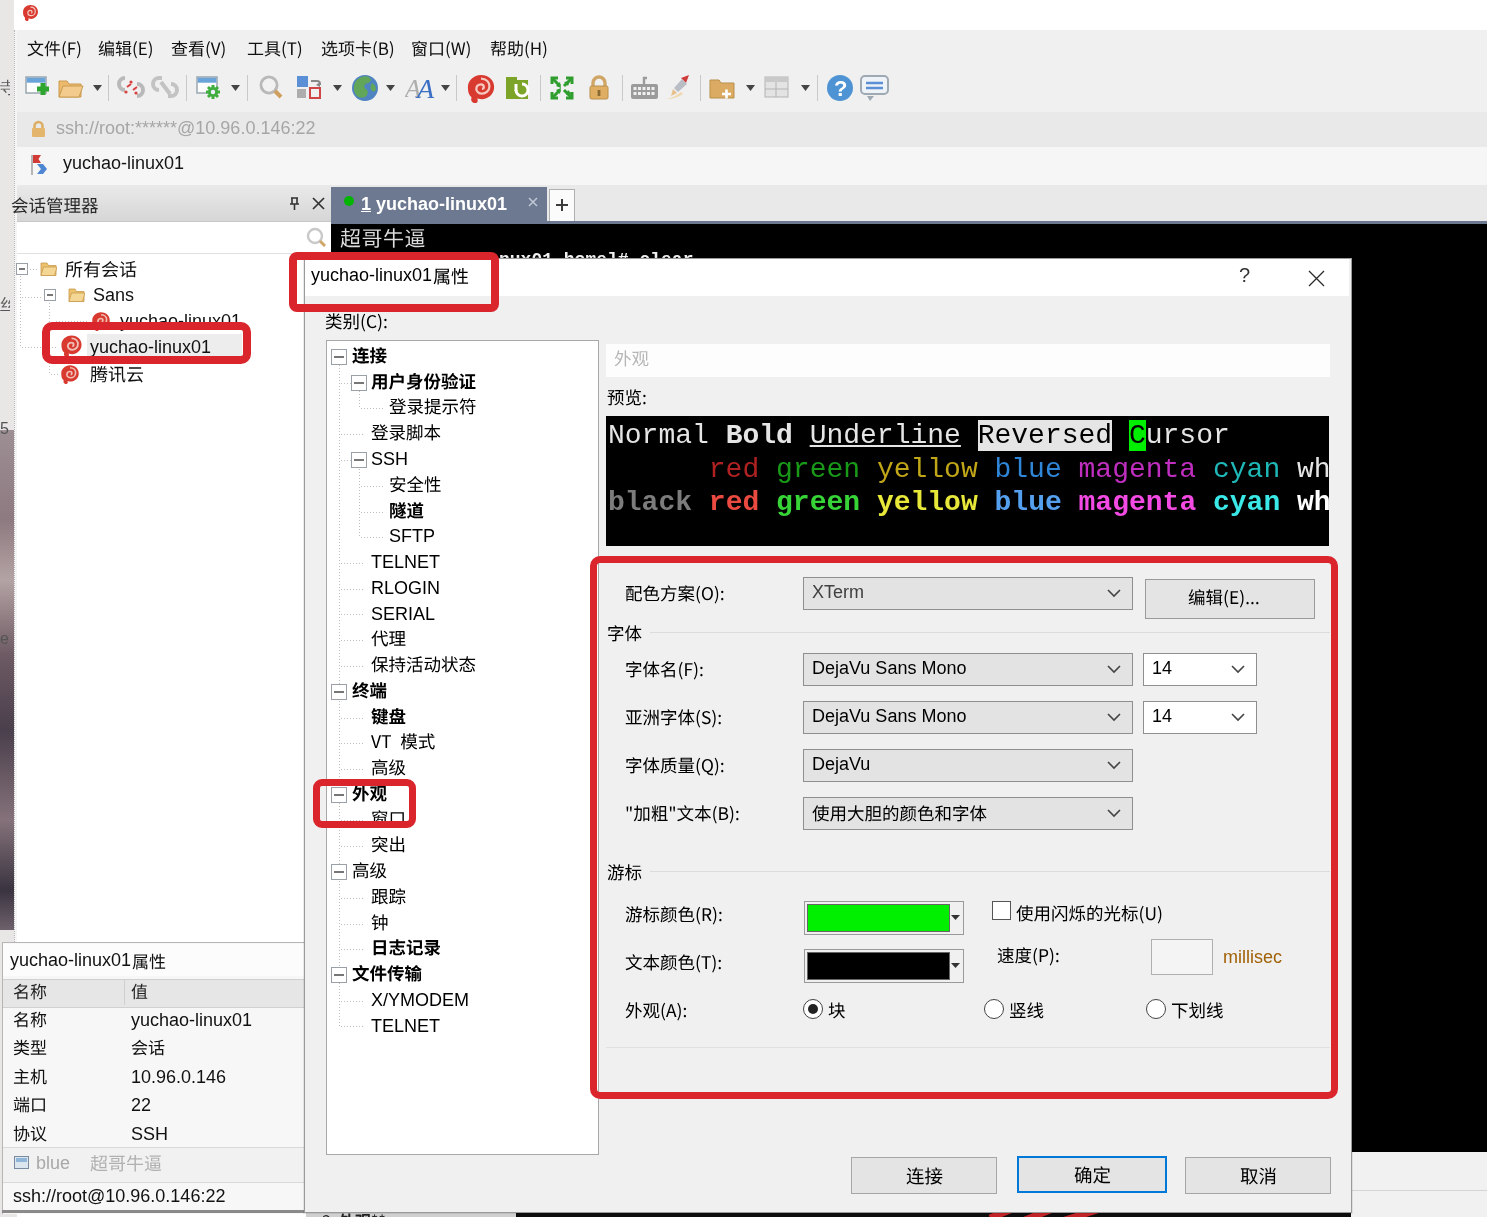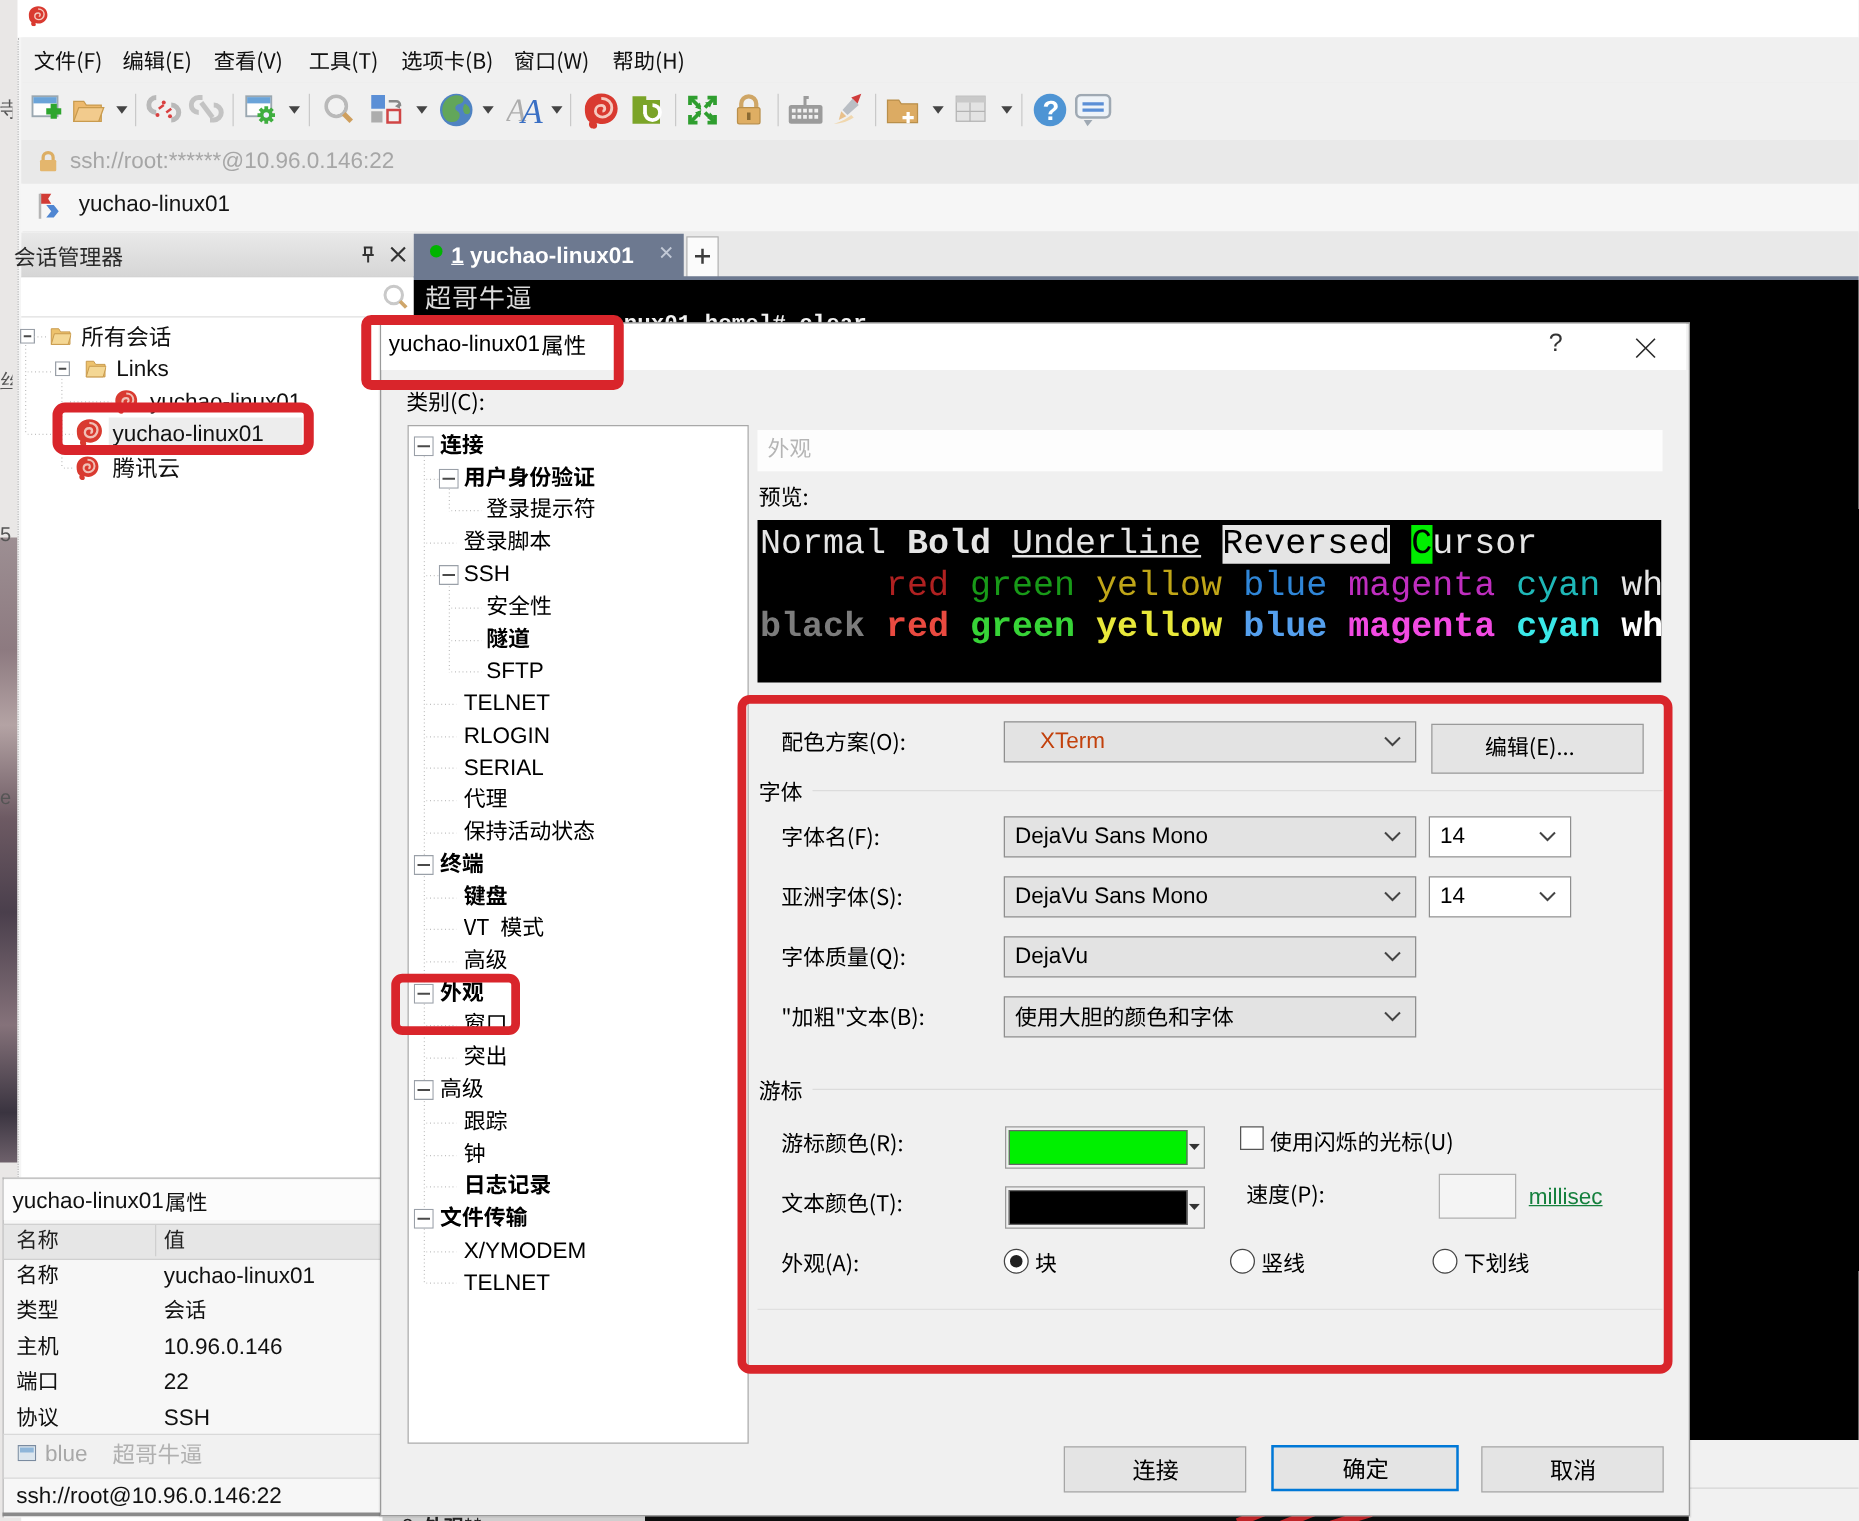--- a/index.html
+++ b/index.html
@@ -442,21 +442,21 @@
       </g>
     </svg>
     <svg class="cg" style="left:44px;top:289px" width="12" height="12">
       <rect x="0.5" y="0.5" width="11" height="11" fill="#fff" stroke="#9aa0a8"></rect>
       <path d="M3 6h6" stroke="#4a4a4a" stroke-width="1.5"></path>
     </svg>
     <svg class="cg" style="left:68px;top:286px" width="17" height="17">
       <path d="M1 3h6l1.5 2.5H16v10H1z" fill="#edc26d" stroke="#c99b4e" stroke-width=".8"></path>
       <path d="M1 15.5L3.5 7H17l-2.5 8.5z" fill="#f4d794" stroke="#c99b4e" stroke-width=".8"></path>
     </svg>
-    <div style="position:absolute;left:93px;top:285px;color:#111;font:18px 'Liberation Sans';">Links</div>
+    <div style="position:absolute;left:93px;top:285px;color:#111;font:18px 'Liberation Sans';">Sans</div>
     <svg class="cg" style="left:91px;top:311px" width="20" height="20" viewBox="0 0 32 32">
       <path d="M16 2c9 0 14 6 14 13 0 8-7 13-13 13-3 0-5-1-5-1 3 8-9 6-6-1C3 24 2 20 2 15 2 8 8 2 16 2z" fill="#d93a30"></path>
       <path d="M16 6c6 0 9 4 9 8 0 5-4 8-8 8-3 0-6-2-6-5 0-3 2-5 5-5 2 0 3 1 3 3 0 1-1 2-2 2" stroke="#f0bfb5" stroke-width="2.6" fill="none"></path>
     </svg>
     <div style="position:absolute;left:120px;top:311px;color:#111;font:18px 'Liberation Sans';">yuchao-linux01</div>
     <div style="position:absolute;left:87px;top:334px;width:155px;height:23px;background:#ededed"></div>
     <svg class="cg" style="left:60px;top:334px" width="23" height="23" viewBox="0 0 32 32">
       <path d="M16 2c9 0 14 6 14 13 0 8-7 13-13 13-3 0-5-1-5-1 3 8-9 6-6-1C3 24 2 20 2 15 2 8 8 2 16 2z" fill="#d93a30"></path>
       <path d="M16 6c6 0 9 4 9 8 0 5-4 8-8 8-3 0-6-2-6-5 0-3 2-5 5-5 2 0 3 1 3 3 0 1-1 2-2 2" stroke="#f0bfb5" stroke-width="2.6" fill="none"></path>
     </svg>
@@ -843,21 +843,21 @@
         <use href="#r8272" x="1000"></use>
         <use href="#r65b9" x="2000"></use>
         <use href="#r6848" x="3000"></use>
         <use href="#r28" x="4000"></use>
         <use href="#r4f" x="4338"></use>
         <use href="#r29" x="5080"></use>
         <use href="#r3a" x="5418"></use>
       </g>
     </svg>
     <div style="position:absolute;left:803px;top:577px;width:328px;height:31px;background:#e3e3e3;border:1px solid #8f8f8f"></div>
-    <div style="position:absolute;left:812px;top:582px;color:#c2410c;font:18px 'Liberation Sans';margin-left:20px;">XTerm</div>
+    <div style="position:absolute;left:812px;top:582px;color:#404040;font:18px 'Liberation Sans';">XTerm</div>
     <svg class="cg" style="left:1107px;top:589px" width="14" height="9">
       <path d="M1 1l6 6 6-6" stroke="#444" stroke-width="1.6" fill="none"></path>
     </svg>
     <div style="position:absolute;left:1145px;top:579px;width:168px;height:38px;background:#e4e4e4;border:1px solid #9a9a9a"></div>
     <svg class="cg " style="left:1188px;top:587px" width="72" height="22">
       <g fill="#000" transform="matrix(0.01750,0,0,-0.01750,0,17.00)">
         <use href="#r7f16" x="0"></use>
         <use href="#r8f91" x="1000"></use>
         <use href="#r28" x="2000"></use>
         <use href="#r45" x="2338"></use>
@@ -1027,21 +1027,21 @@
       <g fill="#000" transform="matrix(0.01750,0,0,-0.01750,0,17.00)">
         <use href="#r901f" x="0"></use>
         <use href="#r5ea6" x="1000"></use>
         <use href="#r28" x="2000"></use>
         <use href="#r50" x="2338"></use>
         <use href="#r29" x="2971"></use>
         <use href="#r3a" x="3309"></use>
       </g>
     </svg>
     <div style="position:absolute;left:1151px;top:939px;width:60px;height:34px;background:#f4f4f4;border:1px solid #b0b0b0"></div>
-    <div style="position:absolute;left:1223px;top:947px;color:#15803d;font:18px 'Liberation Sans';text-decoration:underline;">millisec</div>
+    <div style="position:absolute;left:1223px;top:947px;color:#a16207;font:18px 'Liberation Sans';">millisec</div>
     <svg class="cg " style="left:625px;top:1000px" width="62" height="22">
       <g fill="#000" transform="matrix(0.01750,0,0,-0.01750,0,17.00)">
         <use href="#r5916" x="0"></use>
         <use href="#r89c2" x="1000"></use>
         <use href="#r28" x="2000"></use>
         <use href="#r41" x="2338"></use>
         <use href="#r29" x="2946"></use>
         <use href="#r3a" x="3284"></use>
       </g>
     </svg>

